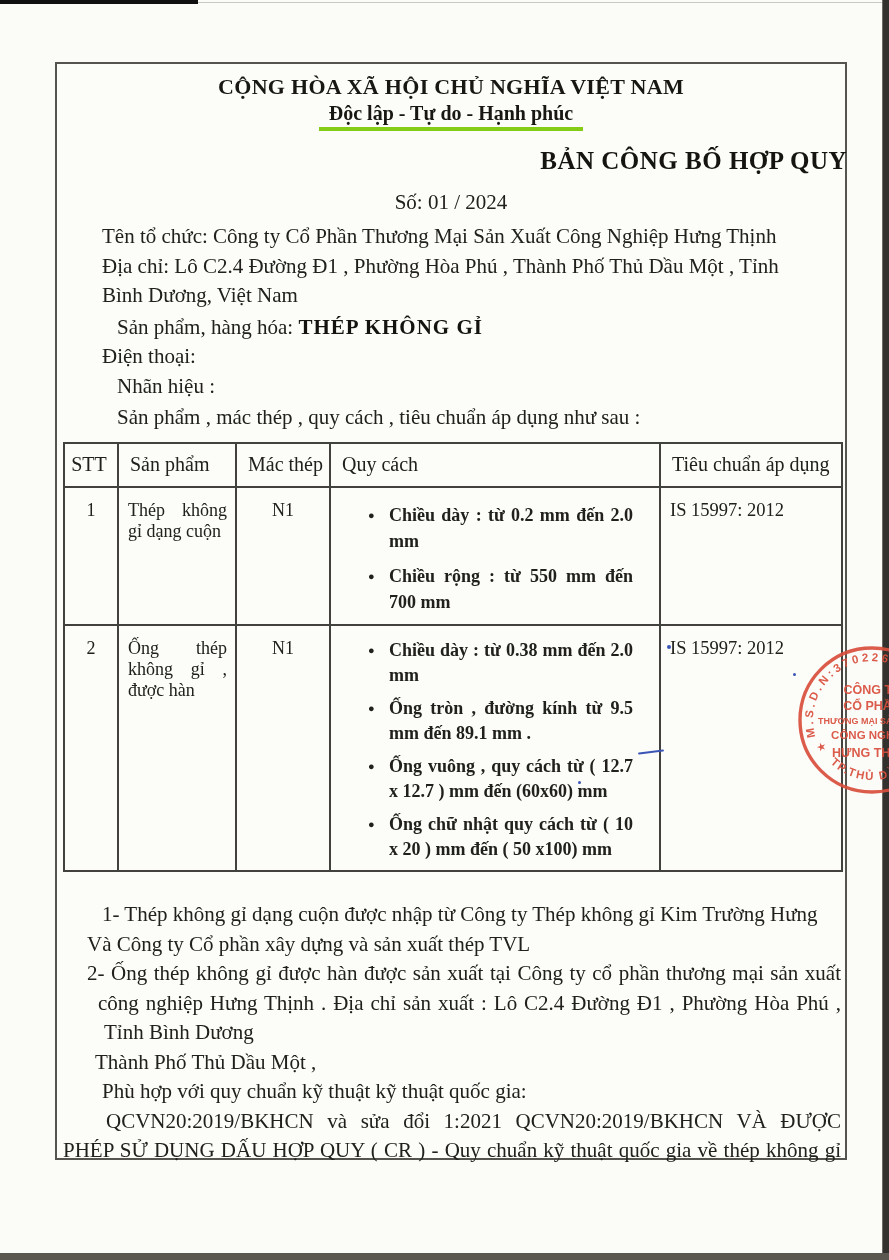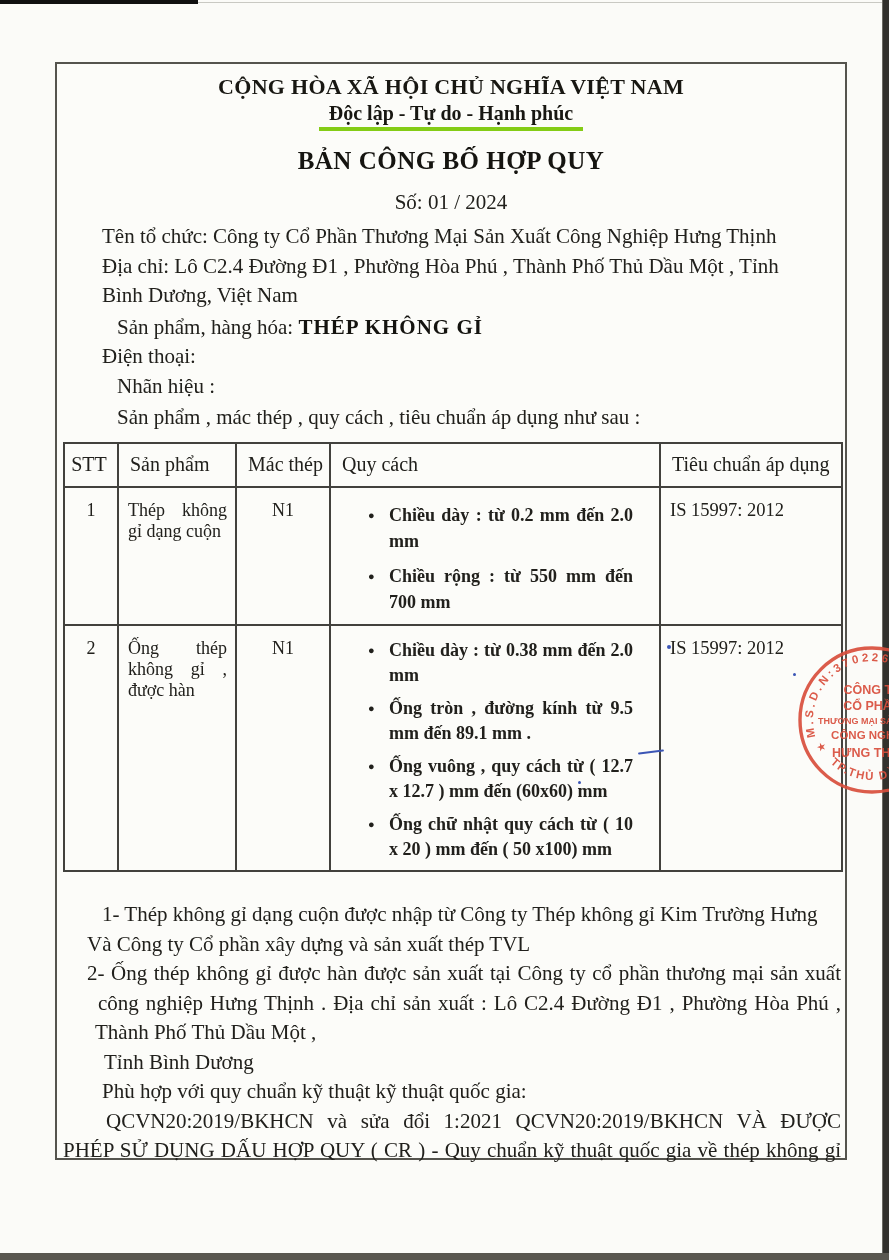--- a/index.html
+++ b/index.html
@@ -87,21 +87,21 @@
   <div class="top-line"></div>
   <div class="right-strip"></div>
   <div class="bottom-strip"></div>
 
   <div class="frame"></div>
 
   <div class="hdr republic" style="position:absolute;">CỘNG HÒA XÃ HỘI CHỦ NGHĨA VIỆT NAM</div>
   <div class="hdr motto" style="position:absolute;">
     <span>Độc lập - Tự do - Hạnh phúc</span>
   </div>
-  <div class="hdr doc-title" style="position:absolute;">BẢN CÔNG BỐ HỢP QUY</div>
+  <div class="hdr doc-title" style="position:absolute;text-align:right;">BẢN CÔNG BỐ HỢP QUY</div>
   <div class="hdr doc-number" style="position:absolute;">Số: 01 / 2024</div>
 
   <div class="info">
     <div class="ln">Tên tổ chức: Công ty Cổ Phần Thương Mại Sản Xuất Công Nghiệp Hưng Thịnh</div>
     <div class="addr">Địa chỉ: Lô C2.4 Đường Đ1 , Phường Hòa Phú , Thành Phố Thủ Dầu Một , Tỉnh Bình Dương, Việt Nam</div>
     <div class="ln indent gap-top">
       <span>Sản phẩm, hàng hóa: </span><span class="bold-val">THÉP KHÔNG GỈ</span>
     </div>
     <div class="ln">Điện thoại:</div>
     <div class="ln indent">Nhãn hiệu :</div>
@@ -147,22 +147,22 @@
         <td class="c-std">IS 15997: 2012</td>
       </tr>
     </tbody>
   </table>
 
   <div class="notes">
     <div class="nl p39">1-  Thép không gỉ dạng cuộn được nhập từ Công ty Thép không gỉ Kim Trường Hưng</div>
     <div class="nl p24">Và Công ty Cổ phần xây dựng và sản xuất thép TVL</div>
     <div class="nl p24 jfill">2-  Ống thép không gỉ được hàn được sản xuất tại Công ty cổ phần thương mại sản xuất</div>
     <div class="nl p35 jfill">công nghiệp Hưng Thịnh . Địa chỉ sản xuất : Lô C2.4 Đường Đ1 , Phường Hòa Phú ,</div>
+    <div class="nl p41">Tỉnh Bình Dương</div>
     <div class="nl p32">Thành Phố Thủ Dầu Một ,</div>
-    <div class="nl p41">Tỉnh Bình Dương</div>
     <div class="nl p39">Phù hợp với quy chuẩn kỹ thuật kỹ thuật quốc gia:</div>
     <div class="nl p43 jfill">QCVN20:2019/BKHCN và sửa đổi 1:2021 QCVN20:2019/BKHCN VÀ ĐƯỢC</div>
     <div class="nl p0 jfill">PHÉP SỬ DỤNG DẤU HỢP QUY ( CR ) -  Quy chuẩn kỹ thuật quốc gia về thép không gỉ</div>
   </div>
 
   <svg class="stamp" viewBox="0 0 200 200" width="200" height="200">
     <circle cx="100" cy="100" r="72" fill="none" stroke="#d94f3d" stroke-width="3.4"></circle>
     <path id="arcTop" d="M 44.6 120.2 A 59 59 0 0 1 151.1 70.5" fill="none"></path>
     <path id="arcBottom" d="M 55.4 140.1 A 60 60 0 0 0 144.6 140.1" fill="none"></path>
     <text font-size="11.5" fill="#d94f3d" letter-spacing="3">

